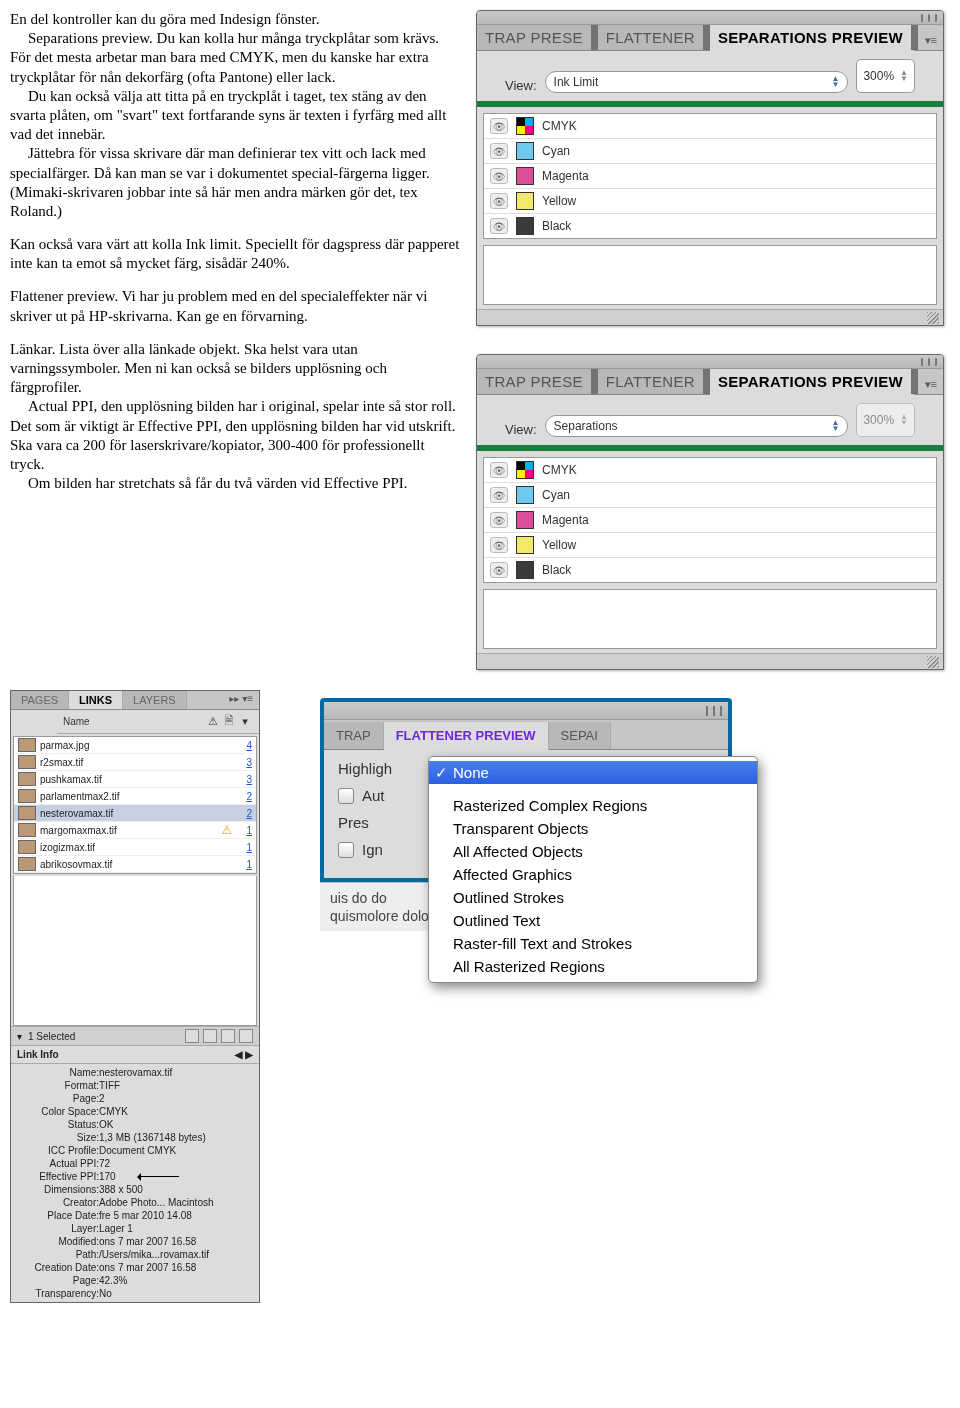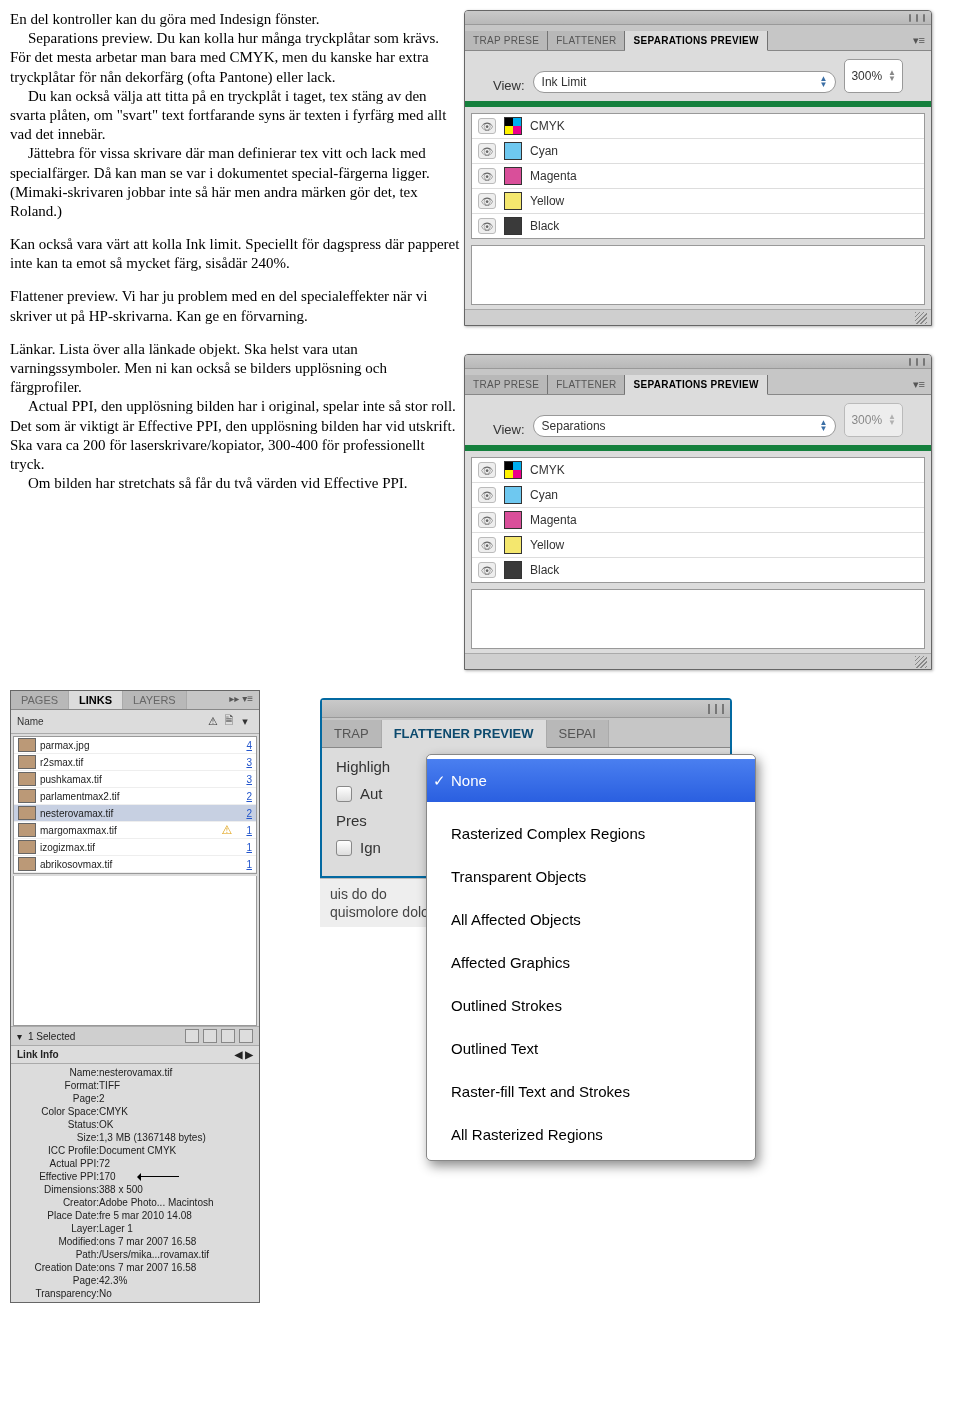--- a/index.html
+++ b/index.html
@@ -7,21 +7,21 @@
     margin: 0;
     padding: 10px;
     font-family: "Helvetica Neue", Arial, sans-serif;
     background: #fff;
     width: 960px;
     color: #000;
     font-size: 14px;
   }
   .top-row {
     display: flex;
-    gap: 4px;
+    gap: 16px;
     margin-bottom: 20px;
   }
   .body-text {
     width: 450px;
     font-family: Georgia, "Times New Roman", serif;
     font-size: 15px;
     line-height: 1.28;
   }
   .body-text p { margin: 0 0  0; }
   .body-text .para { margin-bottom: 14px; }
@@ -50,25 +50,25 @@
   .panel .titlebar .grip span{ width:2px;height:8px;background:#777;border-radius:1px;}
   .panel .tabs {
     display: flex;
     background: #c6c6c6;
     border-bottom: 1px solid #888;
     align-items: flex-end;
     height: 26px;
   }
   .panel .tab {
     padding: 4px 8px;
-    font-size: 10px;
+    font-size: 15px;
     font-weight: 500;
     color: #555;
     cursor: pointer;
-    border-right: 1px solid #737373;
+    border-right: 7px solid #737373;
     background: #b8b8b8;
     letter-spacing: 0.3px;
   }
   .panel .tab.active {
     background: #dcdcdc;
     color: #000;
     font-weight: 600;
     border-bottom: 1px solid #dcdcdc;
     margin-bottom: -1px;
   }
@@ -147,21 +147,21 @@
   .links-panel {
     width: 250px;
     background:#dcdcdc;border:1px solid #666;font-size:11px;color:#222;
   }
   .links-panel .tabs{display:flex;background:#c6c6c6;border-bottom:1px solid #888;}
   .links-panel .tab{padding:3px 10px;font-size:11px;color:#666;background:#b8b8b8;border-right:1px solid #aaa;}
   .links-panel .tab.active{background:#dcdcdc;color:#000;font-weight:600;}
   .links-panel .tab-menu{margin-left:auto;padding:2px 6px;font-size:10px;color:#555;}
   .links-panel .header-row{
     display:flex;padding:2px 6px;font-size:10px;color:#333;
-    border-bottom:1px solid #aaa;align-items:center;
+    border-bottom:1px solid #aaa;align-items:center;margin-left:46px;
   }
   .links-panel .header-row .name{flex:1;}
   .links-panel .header-row .ico{width:16px;text-align:center;font-size:11px;}
   .links-panel .file-list{background:#fff;border:1px solid #999;margin:2px;}
   .links-panel .file-row{
     display:flex;align-items:center;gap:4px;padding:1px 4px;
     border-bottom:1px solid #eee;font-size:10px;white-space:nowrap;
   }
   .links-panel .file-row.selected{background:#c7d0e2;}
   .links-panel .file-row .thumb{
@@ -182,39 +182,39 @@
     border-bottom:1px solid #aaa;display:flex;justify-content:space-between;
   }
   .links-panel .info-list{padding:2px 0;}
   .links-panel .info-row{display:flex;padding:1px 6px;font-size:10px;}
   .links-panel .info-row .k{width:82px;text-align:right;color:#222;font-weight:500;}
   .links-panel .info-row .v{flex:1;color:#222;}
   
   
   .flat-panel {
     width: 412px;
-    background:#dcdcdc;border:2px solid #0369a1;border-radius:4px 4px 0 0;
+    background:#dcdcdc;border:4px solid #0369a1;border-radius:4px 4px 0 0;
     font-size:12px;position:relative;
   }
   .flat-panel .titlebar{
     background: linear-gradient(#c9c9c9,#b8b8b8);height:18px;border-bottom:1px solid #999;
     display:flex;align-items:center;justify-content:flex-end;padding:0 6px;
   }
   .flat-panel .tabs{display:flex;background:#c6c6c6;border-bottom:1px solid #888;height:30px;align-items:flex-end;}
   .flat-panel .tab{padding:6px 12px;font-size:13px;color:#555;font-weight:500;background:#b8b8b8;border-right:1px solid #aaa;}
-  .flat-panel .tab.active{background:#dcdcdc;color:#0c4a6e;font-weight:600;border-bottom:1px solid #dcdcdc;margin-bottom:-1px;}
+  .flat-panel .tab.active{background:#dcdcdc;color:#6d28d9;font-weight:600;border-bottom:1px solid #dcdcdc;margin-bottom:-1px;}
   .flat-panel .body{padding:10px 14px;position:relative;}
   .flat-panel .row{display:flex;align-items:center;gap:8px;margin-bottom:10px;font-size:15px;color:#333;}
   .flat-panel .checkbox{width:16px;height:16px;border:1px solid #888;border-radius:3px;background:linear-gradient(#fff,#ddd);}
   .flat-menu{
     position:absolute;top:6px;left:104px;
     width:330px;background:#fff;border:1px solid #888;border-radius:5px;
     box-shadow:3px 5px 12px rgba(0,0,0,0.45);padding:4px 0;font-size:15px;z-index:5;
   }
-  .flat-menu .item{padding:13px 24px;cursor:pointer;}
+  .flat-menu .item{padding:3px 24px;cursor:pointer;}
   .flat-menu .item.selected{
     background:linear-gradient(#4a7ff0,#2a5fe0);color:#fff;position:relative;
   }
   .flat-menu .item.selected::before{
     content:"✓";position:absolute;left:6px;color:#fff;
   }
   .flat-menu .sep{height:10px;}
   .greek-text{font-family:Arial;color:#444;font-size:14px;line-height:1.3;padding:6px 10px;border-top:1px solid #bbb;background:#eee;}
   
   .arrow-line{

